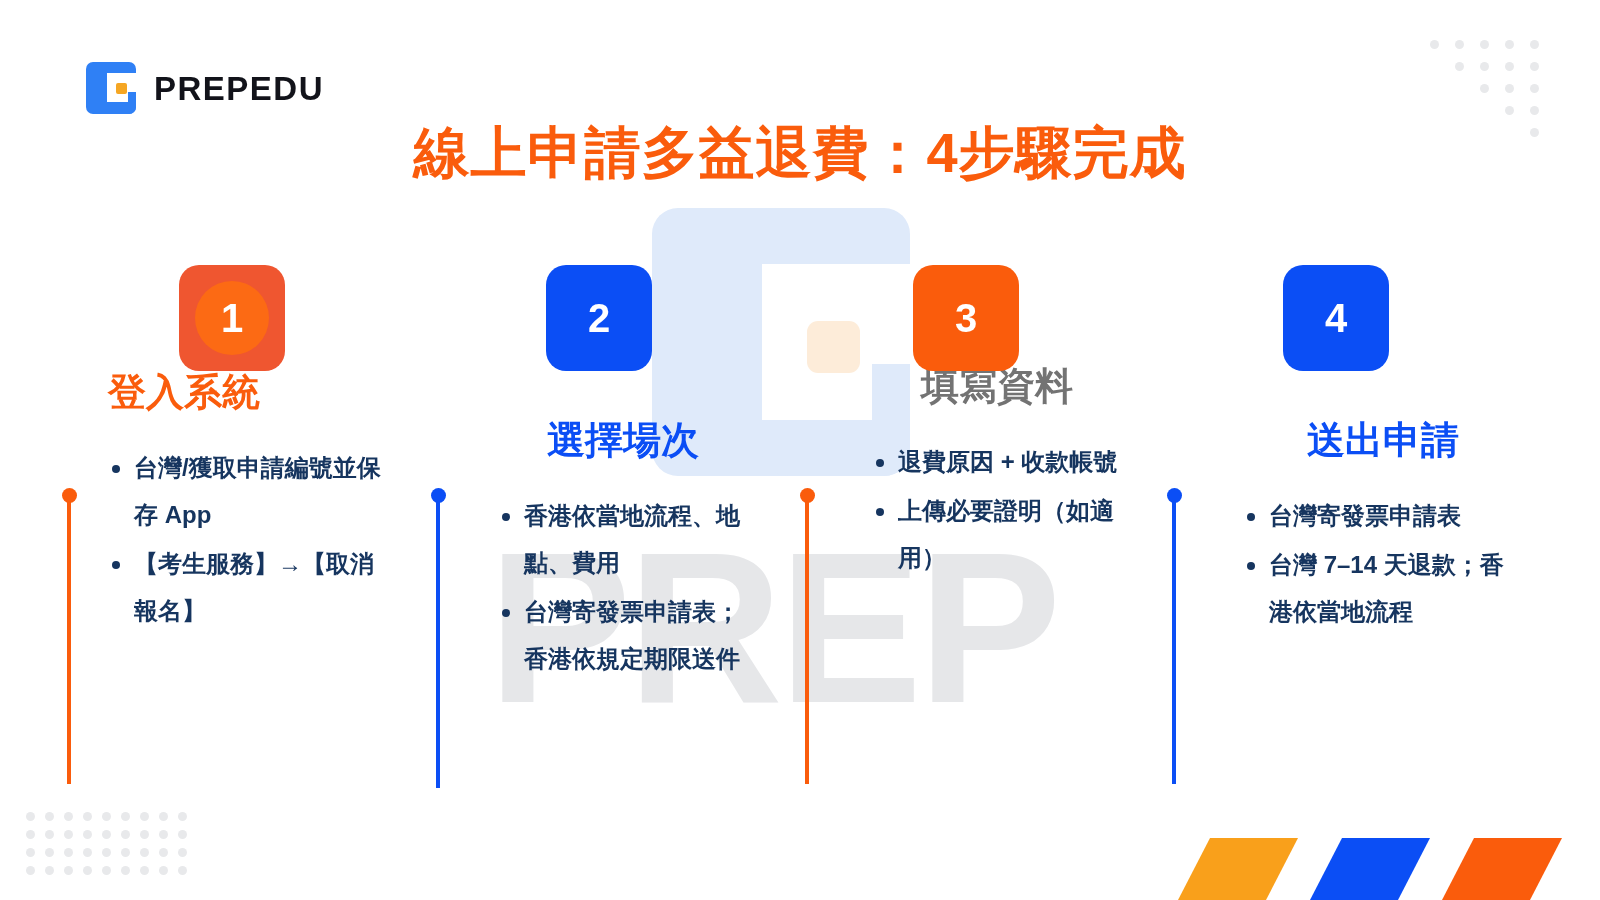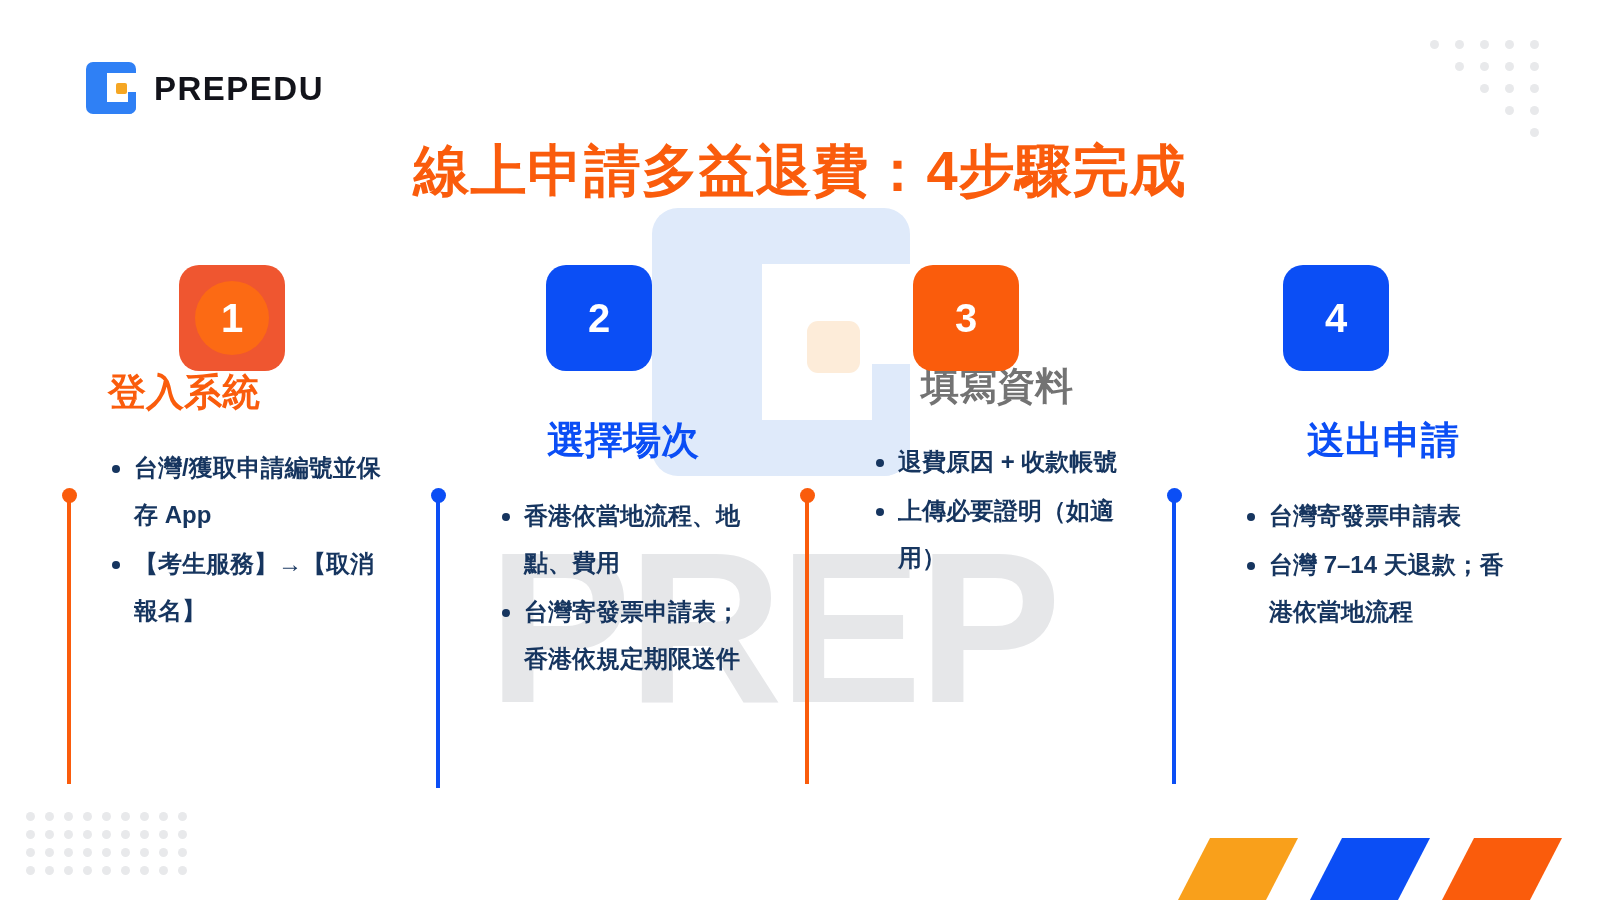--- a/index.html
+++ b/index.html
@@ -61,21 +61,21 @@
     background:#2f80f5; border-radius:7px;
   }
   .logo-mark .n { position:absolute; left:9px; top:11px; width:41px; height:31px; background:#fff; }
   .logo-mark .s { position:absolute; left:9px; top:11px; width:12px; height:41px; background:#2f80f5; }
   .logo-mark .t { position:absolute; left:21px; top:30px; width:29px; height:22px; background:#2f80f5; border-radius:0 0 7px 0; }
   .logo-mark .tc { position:absolute; left:21px; top:30px; width:21px; height:10px; background:#fff; }
   .logo-mark .sq { position:absolute; left:30px; top:21px; width:11px; height:11px; background:#f5a623; border-radius:2px; }
   .logo-text { font-size:33px; font-weight:bold; letter-spacing:1.5px; color:#12131a; }
 
   .main-title {
-    position:absolute; left:0; top:134px; width:1600px; text-align:center;
+    position:absolute; left:0; top:116px; width:1600px; text-align:center;
     font-size:56px; font-weight:bold; color:#fa5c0c; letter-spacing:1px; z-index:3;
   }
 
   
   .step { position:absolute; z-index:3; }
   .badge {
     position:relative; width:106px; height:106px; border-radius:20px;
     display:flex; align-items:center; justify-content:center;
     font-size:40px; font-weight:bold; color:#ffffff;
   }

